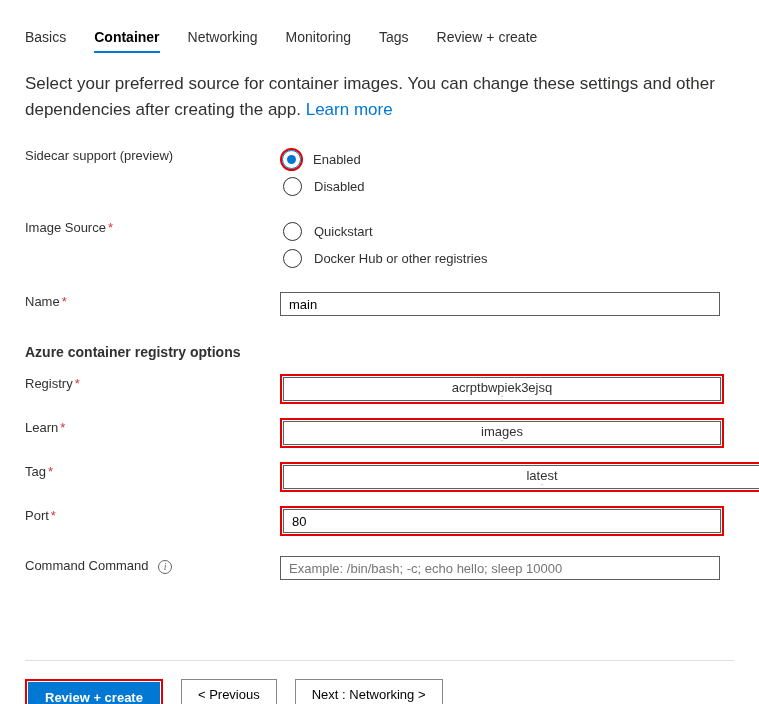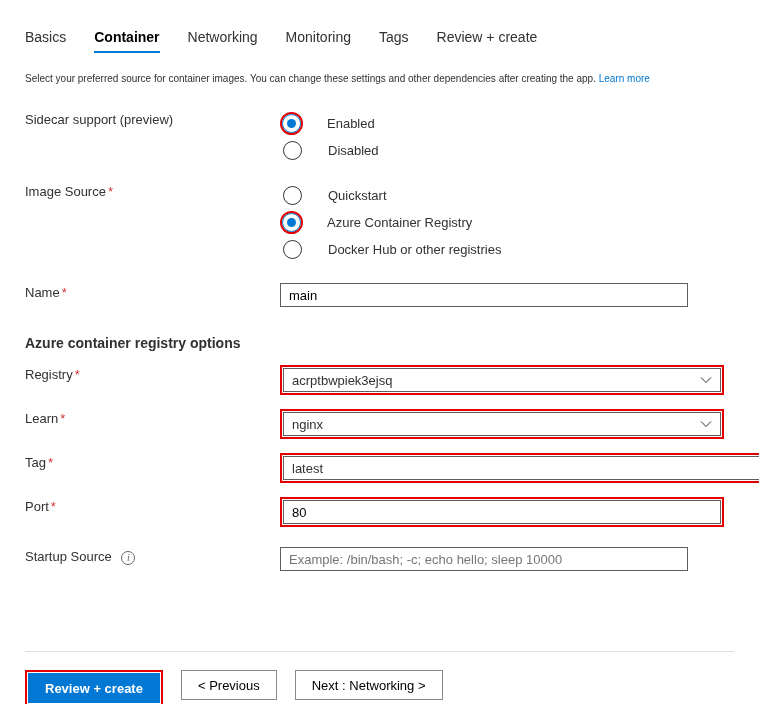--- a/index.html
+++ b/index.html
@@ -31,21 +31,21 @@
   }
   .tab.active::after {
     content: "";
     position: absolute;
     left: 0; right: 0;
     bottom: 0;
     height: 2.5px;
     background: #0078d4;
   }
   .description {
-    font-size: 10px;
+    font-size: 17px;
     line-height: 1.5;
     margin-bottom: 24px;
   }
   .description a { color: #0078d4; text-decoration: none; }
   .form-row {
     display: flex;
     align-items: flex-start;
     margin-bottom: 14px;
   }
   .form-label {
@@ -54,21 +54,21 @@
     font-size: 13px;
     padding-top: 2px;
   }
   .form-control {
     flex: 1;
   }
   .req { color: #d13438; margin-left: 2px;}
   .radio-line {
     display: flex;
     align-items: center;
-    gap: 24px;
+    gap: 10px;
     height: 27px;
   }
   .radio {
     width: 19px; height: 19px;
     border-radius: 50%;
     border: 1px solid #323130;
     display: inline-flex;
     align-items: center;
     justify-content: center;
   }
@@ -84,33 +84,33 @@
     border: 2.5px solid #e50000;
     border-radius: 50%;
     padding: 0px;
     display: inline-flex;
   }
   .field-hl {
     border: 2.5px solid #e50000;
     padding: 1px;
   }
   .text-input, .select-box {
-    width: 408px;
+    width: 440px;
     height: 24px;
     border: 1px solid #605e5c;
     padding: 2px 8px;
     font-size: 13px;
     font-family: inherit;
     background: #fff;
     display: flex;
     align-items: center;
     justify-content: space-between;
   }
   .text-input::placeholder { color: #767676; }
-  .select-box { cursor: pointer; }
+  .select-box { cursor: pointer; flex-direction: column; }
   .chev {
     width: 12px; height: 12px;
   }
   .section-head {
     font-weight: 600;
     font-size: 14px;
     margin-top: 28px;
     margin-bottom: 14px;
   }
   .info-icon {
@@ -198,28 +198,20 @@
     <span>Image Source</span><span class="req">*</span>
   </div>
   <div class="form-control">
     <div class="radio-line">
       <span style="padding:2.5px;display:inline-flex">
           <span class="radio"></span>
         </span>
       <span>Quickstart</span>
     </div>
     <div class="radio-line">
-      <span class="radio-hl">
-        <span class="radio selected">
-            <span class="dot"></span>
-          </span>
-      </span>
-      <span>Azure Container Registry</span>
-    </div>
-    <div class="radio-line">
       <span style="padding:2.5px;display:inline-flex">
           <span class="radio"></span>
         </span>
       <span>Docker Hub or other registries</span>
     </div>
   </div>
 </div>
 
 <div class="form-row" style="margin-top:20px;">
   <div class="form-label">
@@ -248,21 +240,21 @@
   </div>
 </div>
 
 <div class="form-row">
   <div class="form-label">
     <span>Learn</span><span class="req">*</span>
   </div>
   <div class="form-control">
     <div class="field-hl" style="width:444px;">
       <div class="select-box" style="width:100%">
-        <span>nginx</span>
+        <span>images</span>
         <svg class="chev" viewBox="0 0 12 12">
             <path d="M1 3.5 L6 8.5 L11 3.5" stroke="#323130" stroke-width="1" fill="none"></path>
           </svg>
       </div>
     </div>
   </div>
 </div>
 
 <div class="form-row">
   <div class="form-label">
@@ -286,21 +278,21 @@
   </div>
   <div class="form-control">
     <div class="field-hl" style="width:444px;">
       <input class="text-input" style="width: 100%;" value="80">
     </div>
   </div>
 </div>
 
 <div class="form-row" style="margin-top:20px;">
   <div class="form-label">
-    <span>Startup Source</span>
+    <span>Command Command</span>
     <span class="info-icon">i</span>
   </div>
   <div class="form-control">
     <input class="text-input" placeholder="Example: /bin/bash; -c; echo hello; sleep 10000" style="">
   </div>
 </div>
 
 <div class="footer">
   <span class="btn-hl">
     <button class="btn primary">Review + create</button>

